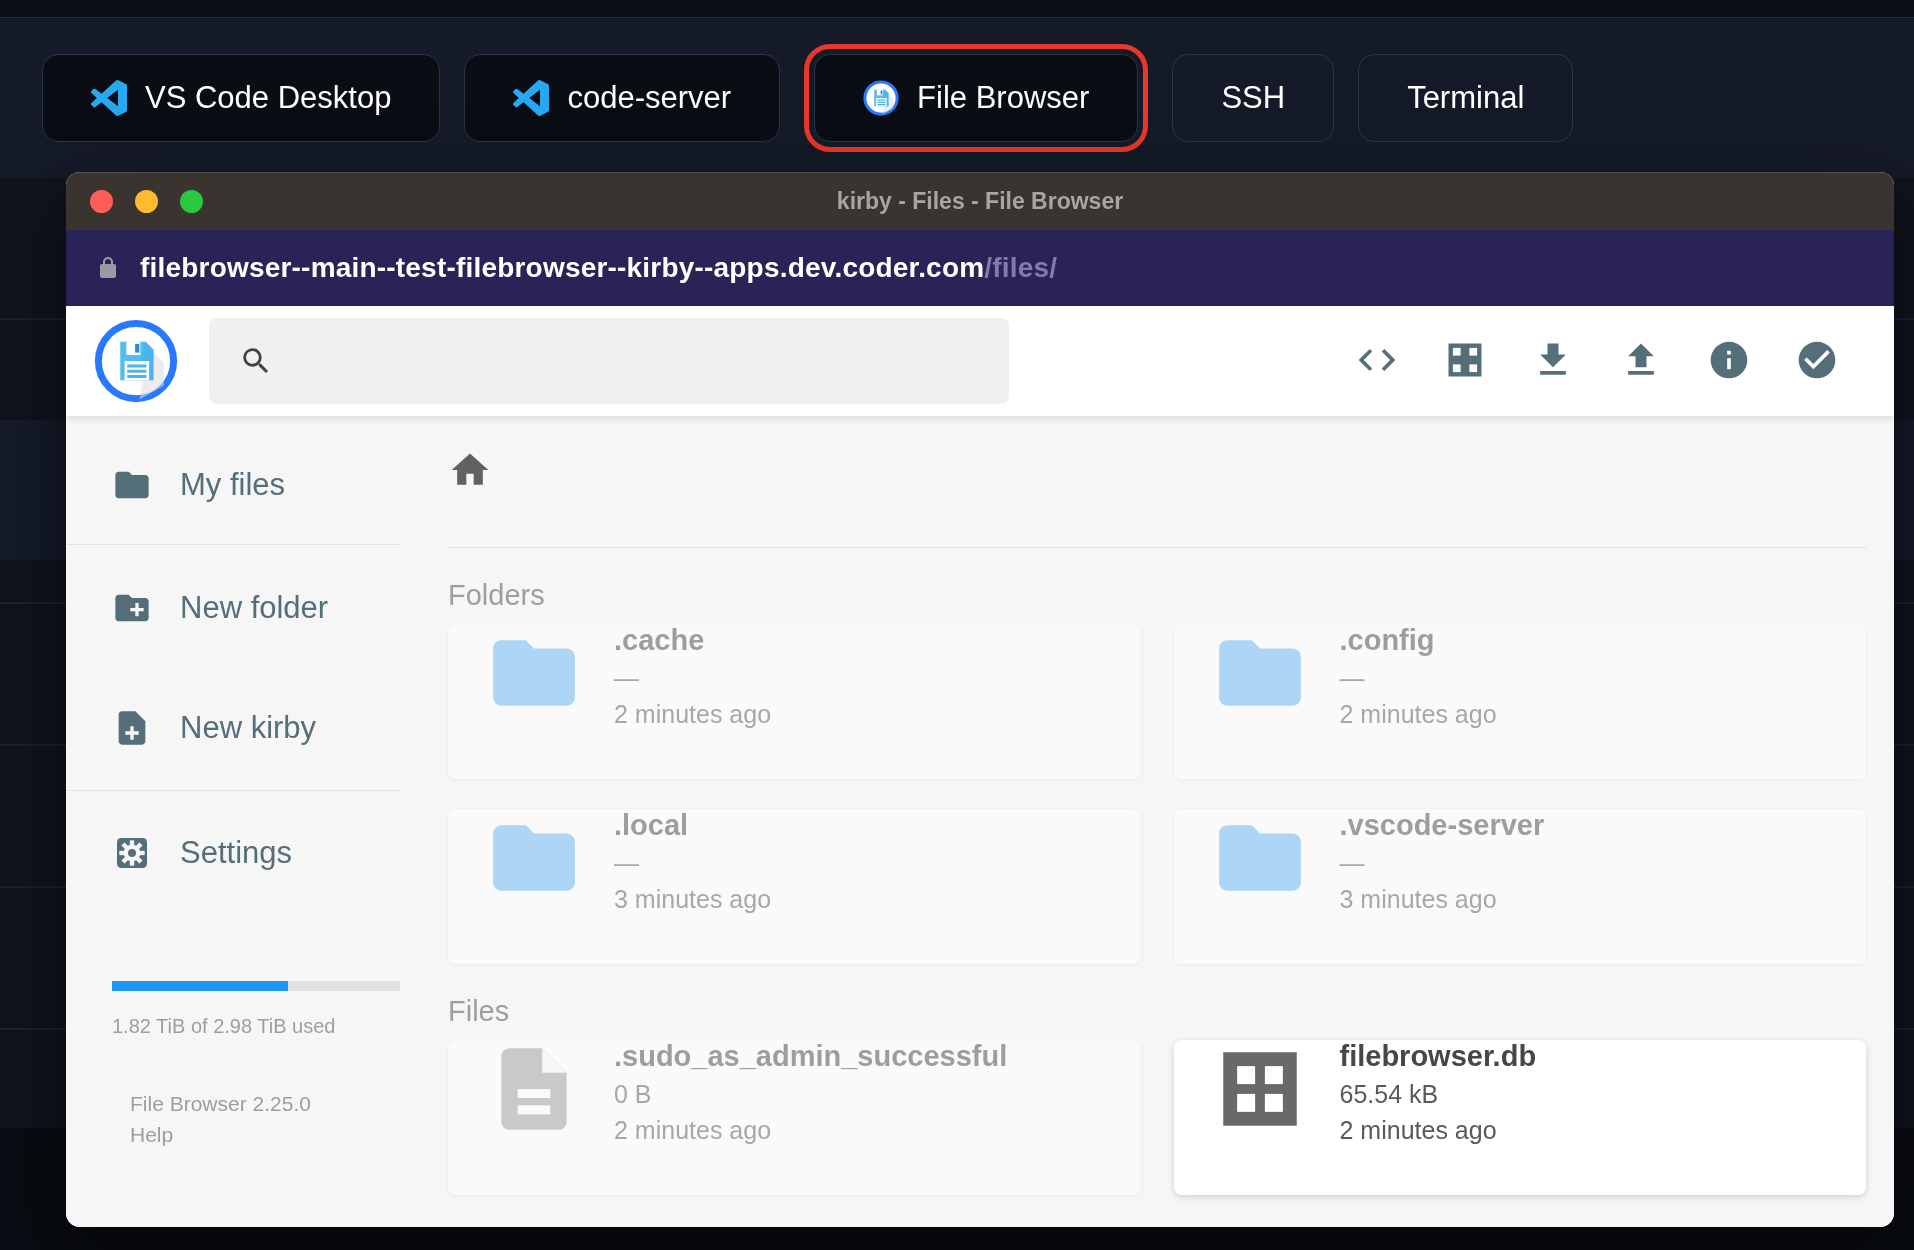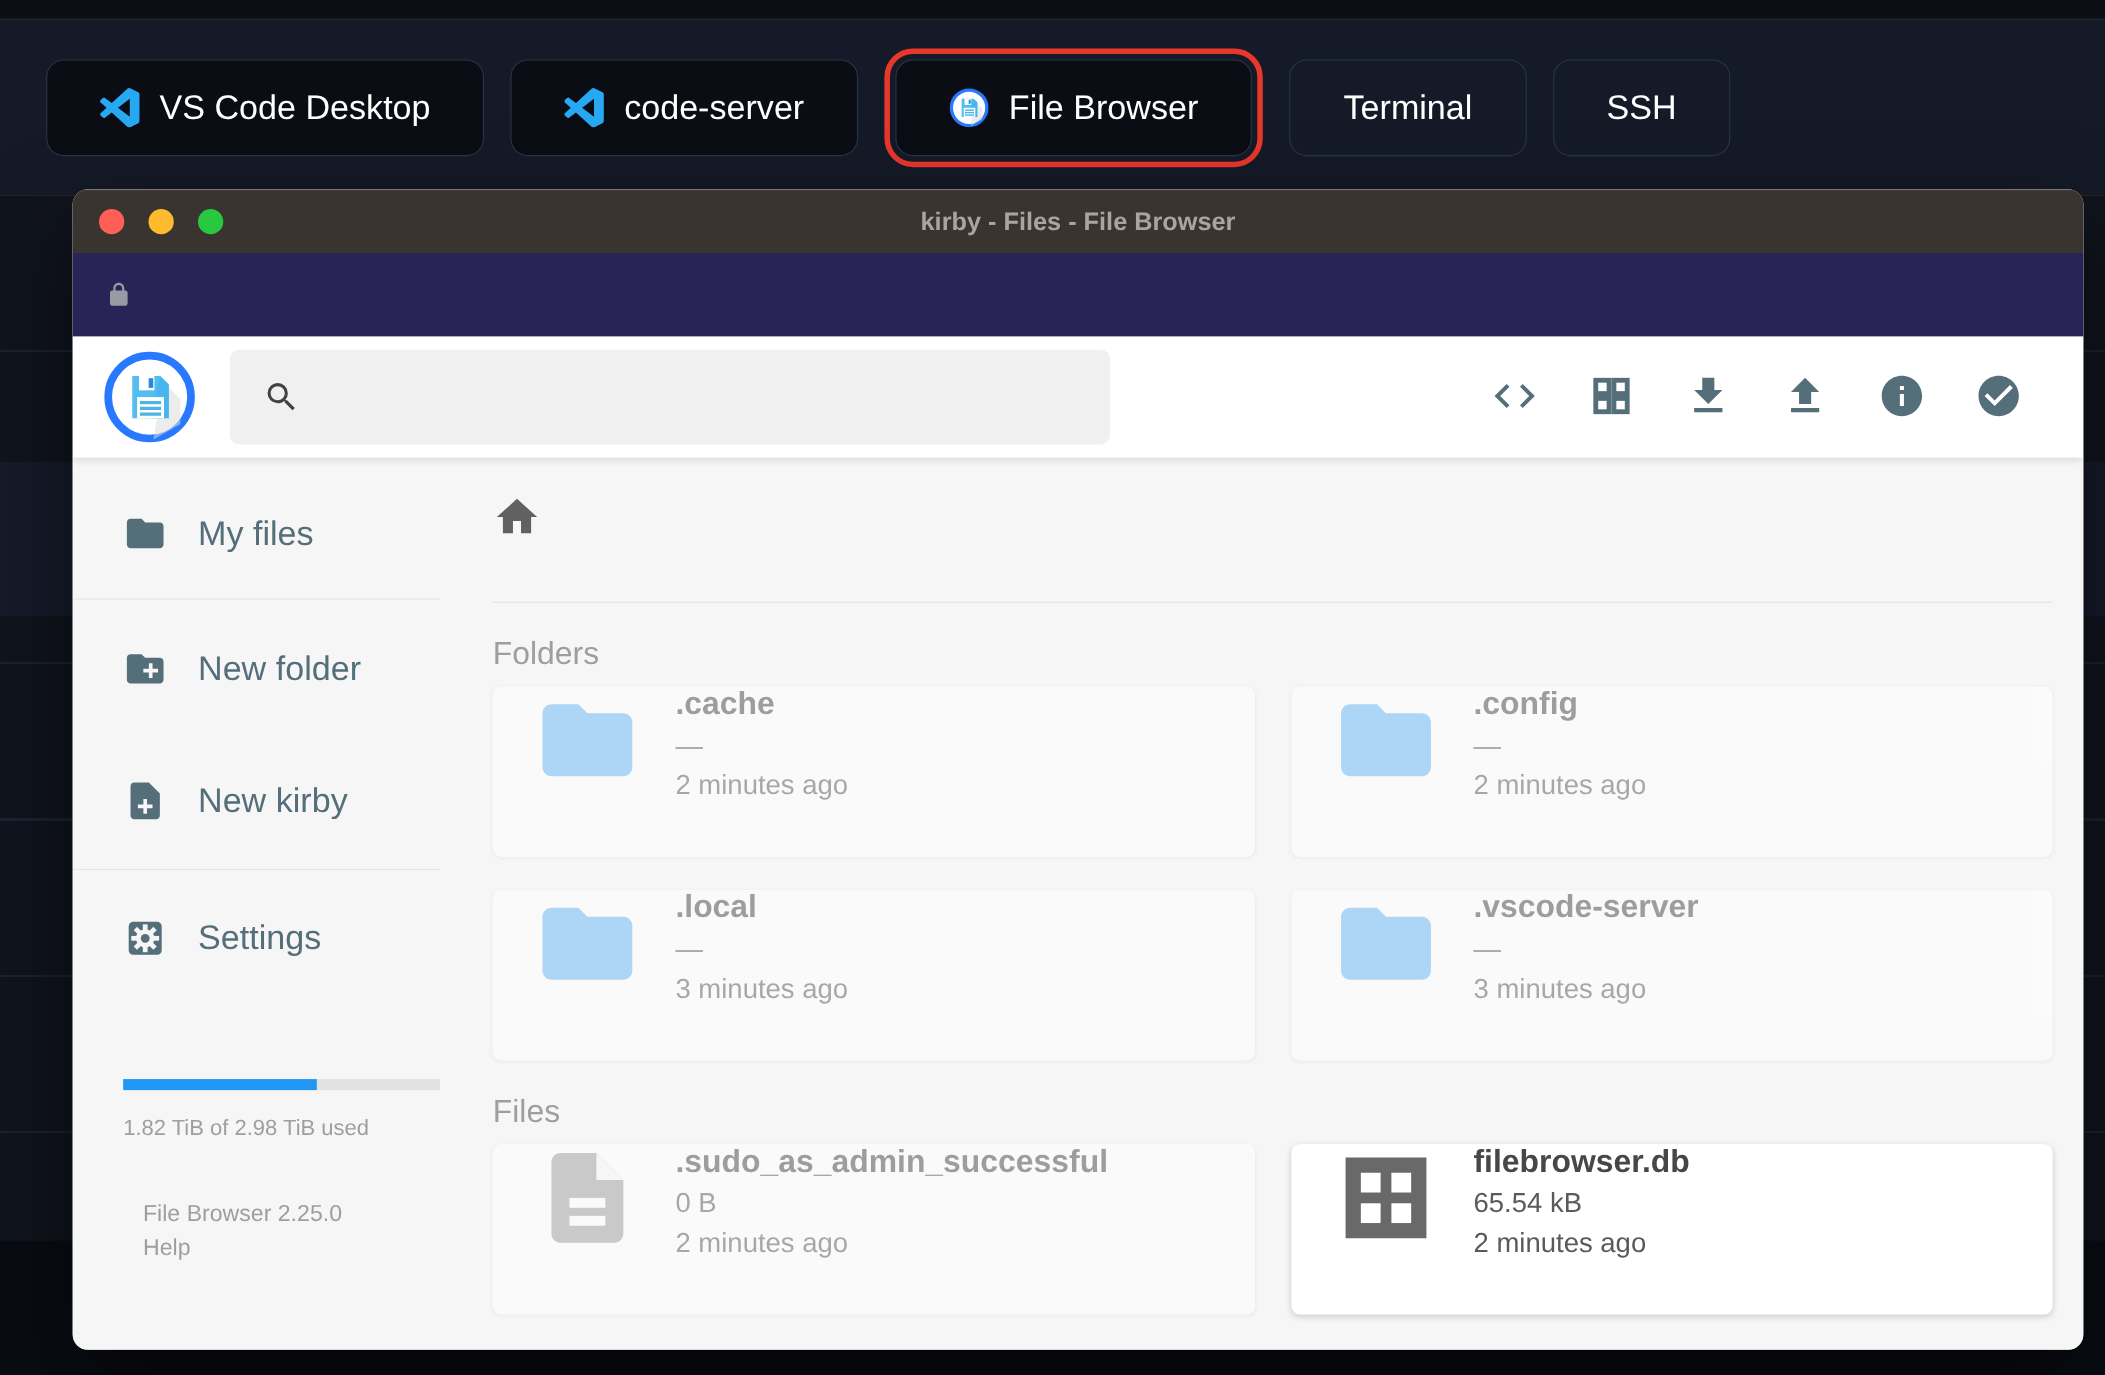--- a/index.html
+++ b/index.html
@@ -125,41 +125,42 @@
               <rect x="17.5" y="24" width="14" height="11" fill="#fff"></rect>
               <rect x="19" y="26" width="11" height="1.7" fill="#4fb3e8"></rect>
               <rect x="19" y="29" width="11" height="1.7" fill="#4fb3e8"></rect>
               <rect x="19" y="32" width="11" height="1.7" fill="#4fb3e8"></rect>
             </svg>
           </span>
           <span>File Browser</span>
         </button>
       </span>
       <button class="btn">
-        <span>Terminal</span>
+        <span>SSH</span>
       </button>
       <button class="btn">
-        <span>SSH</span>
+        <span>Terminal</span>
       </button>
     </div>
 
   <div class="window">
     <div class="titlebar">
       <div class="lights">
         <span class="light red"></span>
         <span class="light yellow"></span>
         <span class="light green"></span>
       </div>
       <div class="wtitle">kirby - Files - File Browser</div>
     </div>
 
     <div class="urlbar">
       <span class="lockico"><svg viewBox="0 0 24 24" fill="currentColor">
             <path d="M18 8h-1V6c0-2.76-2.24-5-5-5S7 3.24 7 6v2H6c-1.1 0-2 .9-2 2v10c0 1.1.9 2 2 2h12c1.1 0 2-.9 2-2V10c0-1.1-.9-2-2-2zM9 6c0-1.66 1.34-3 3-3s3 1.34 3 3v2H9V6z"></path>
           </svg></span>
+      <span class="url"><span>filebrowser--main--test-filebrowser--kirby--apps.dev.coder.com</span><span class="path">/files/</span></span>
     </div>
 
     <div class="toolbar">
       <a class="logo"><svg viewBox="0 0 48 48">
             <circle cx="24" cy="24" r="21.5" fill="#fff" stroke="#2979ff" stroke-width="4"></circle>
             <path d="M31 16 40 25v13l-14 8z" fill="#dcdcdc" opacity=".55"></path>
             <path d="M15 13h14.5L34 17.5V35H15z" fill="#53bdf0"></path>
             <path d="M29.5 13 34 17.5V35H24z" fill="#3fb1ec" opacity=".6"></path>
             <rect x="18.5" y="13" width="8" height="7.5" fill="#fff"></rect>
             <rect x="23.5" y="14.2" width="2.4" height="5" fill="#2b87d8"></rect>

